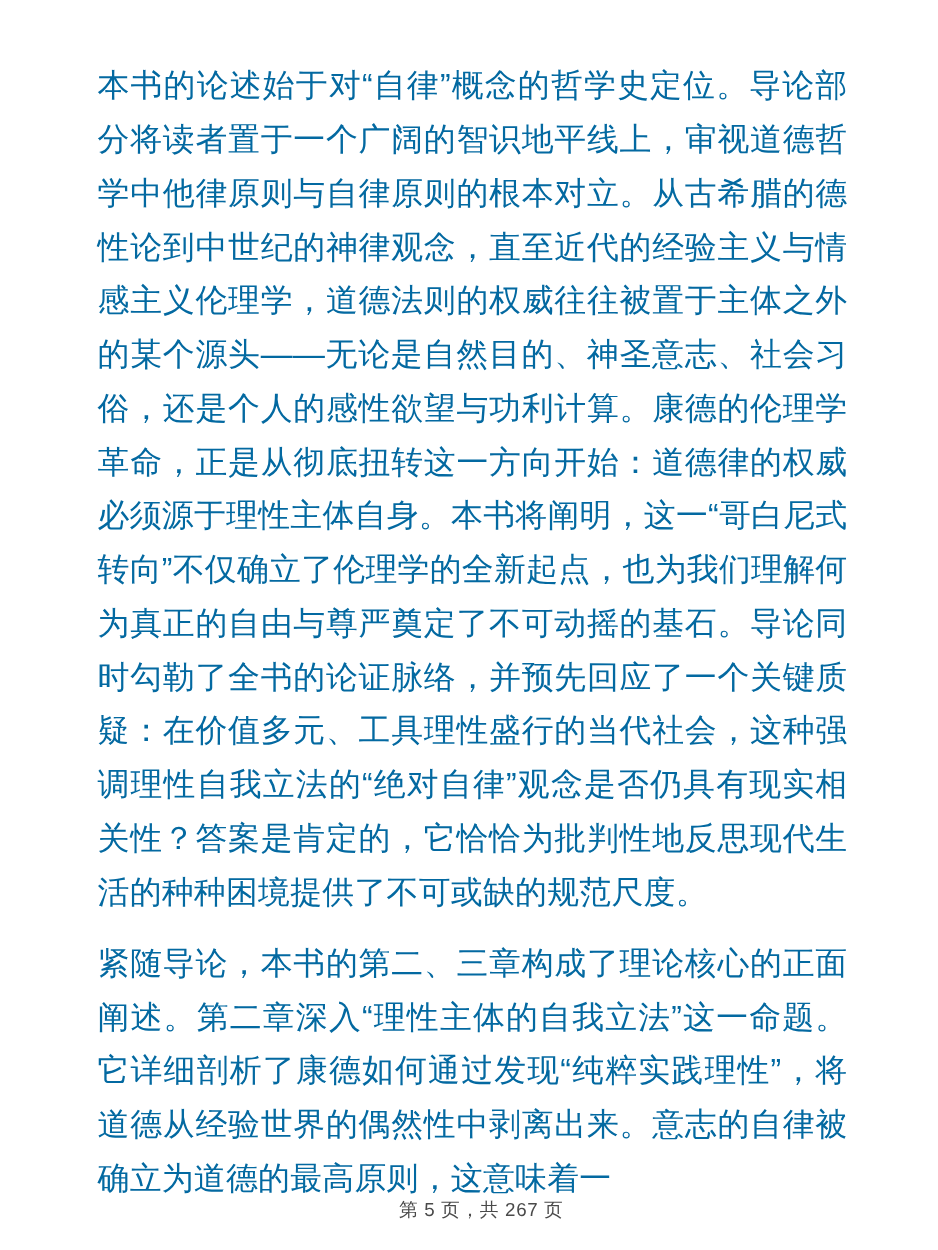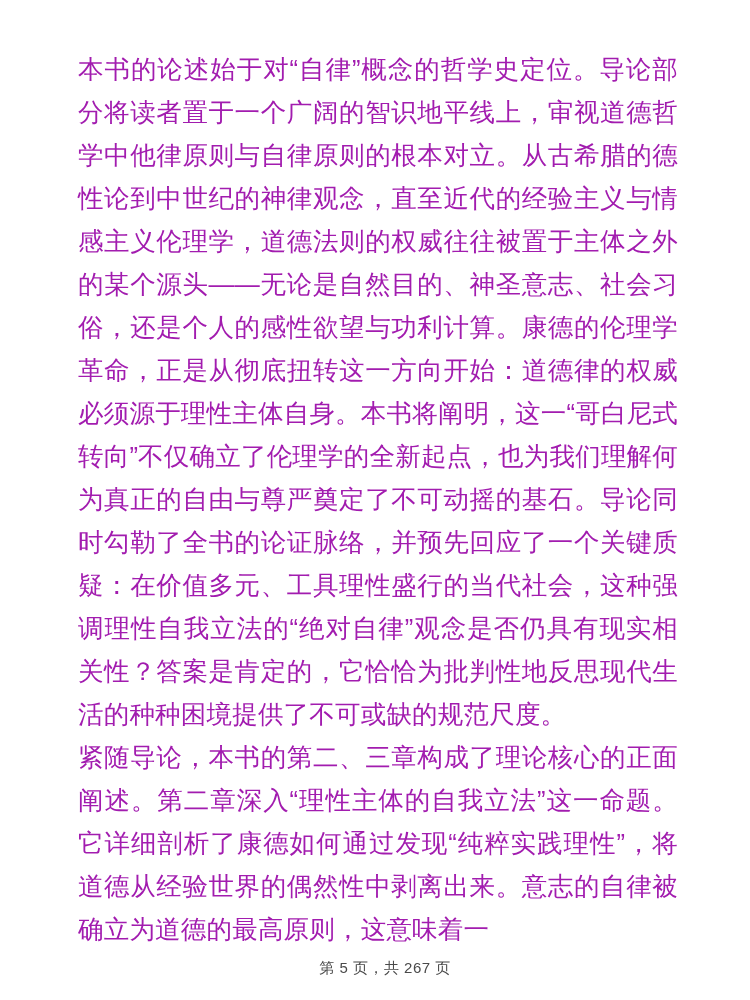--- a/index.html
+++ b/index.html
@@ -21,28 +21,29 @@
     box-sizing: border-box;
     padding: 48px 72px 0 78px;
     background: #ffffff;
   }
   .body-text {
     font-size: 25.5px;
     line-height: 43px;
     letter-spacing: 0.2px;
     text-align: justify;
     text-justify: inter-ideograph;
-    color: #a21caf;
+    color: #0369a1;
     font-weight: 500;
   }
   .para {
     margin: 0;
     text-indent: 0;
   }
   .para + .para {
+    margin-top: 14px;
   }
   .footer {
     position: absolute;
     left: 0;
     right: 0;
     bottom: 22px;
     text-align: center;
     font-size: 15px;
     color: #4a4a4a;
     letter-spacing: 0.5px;

